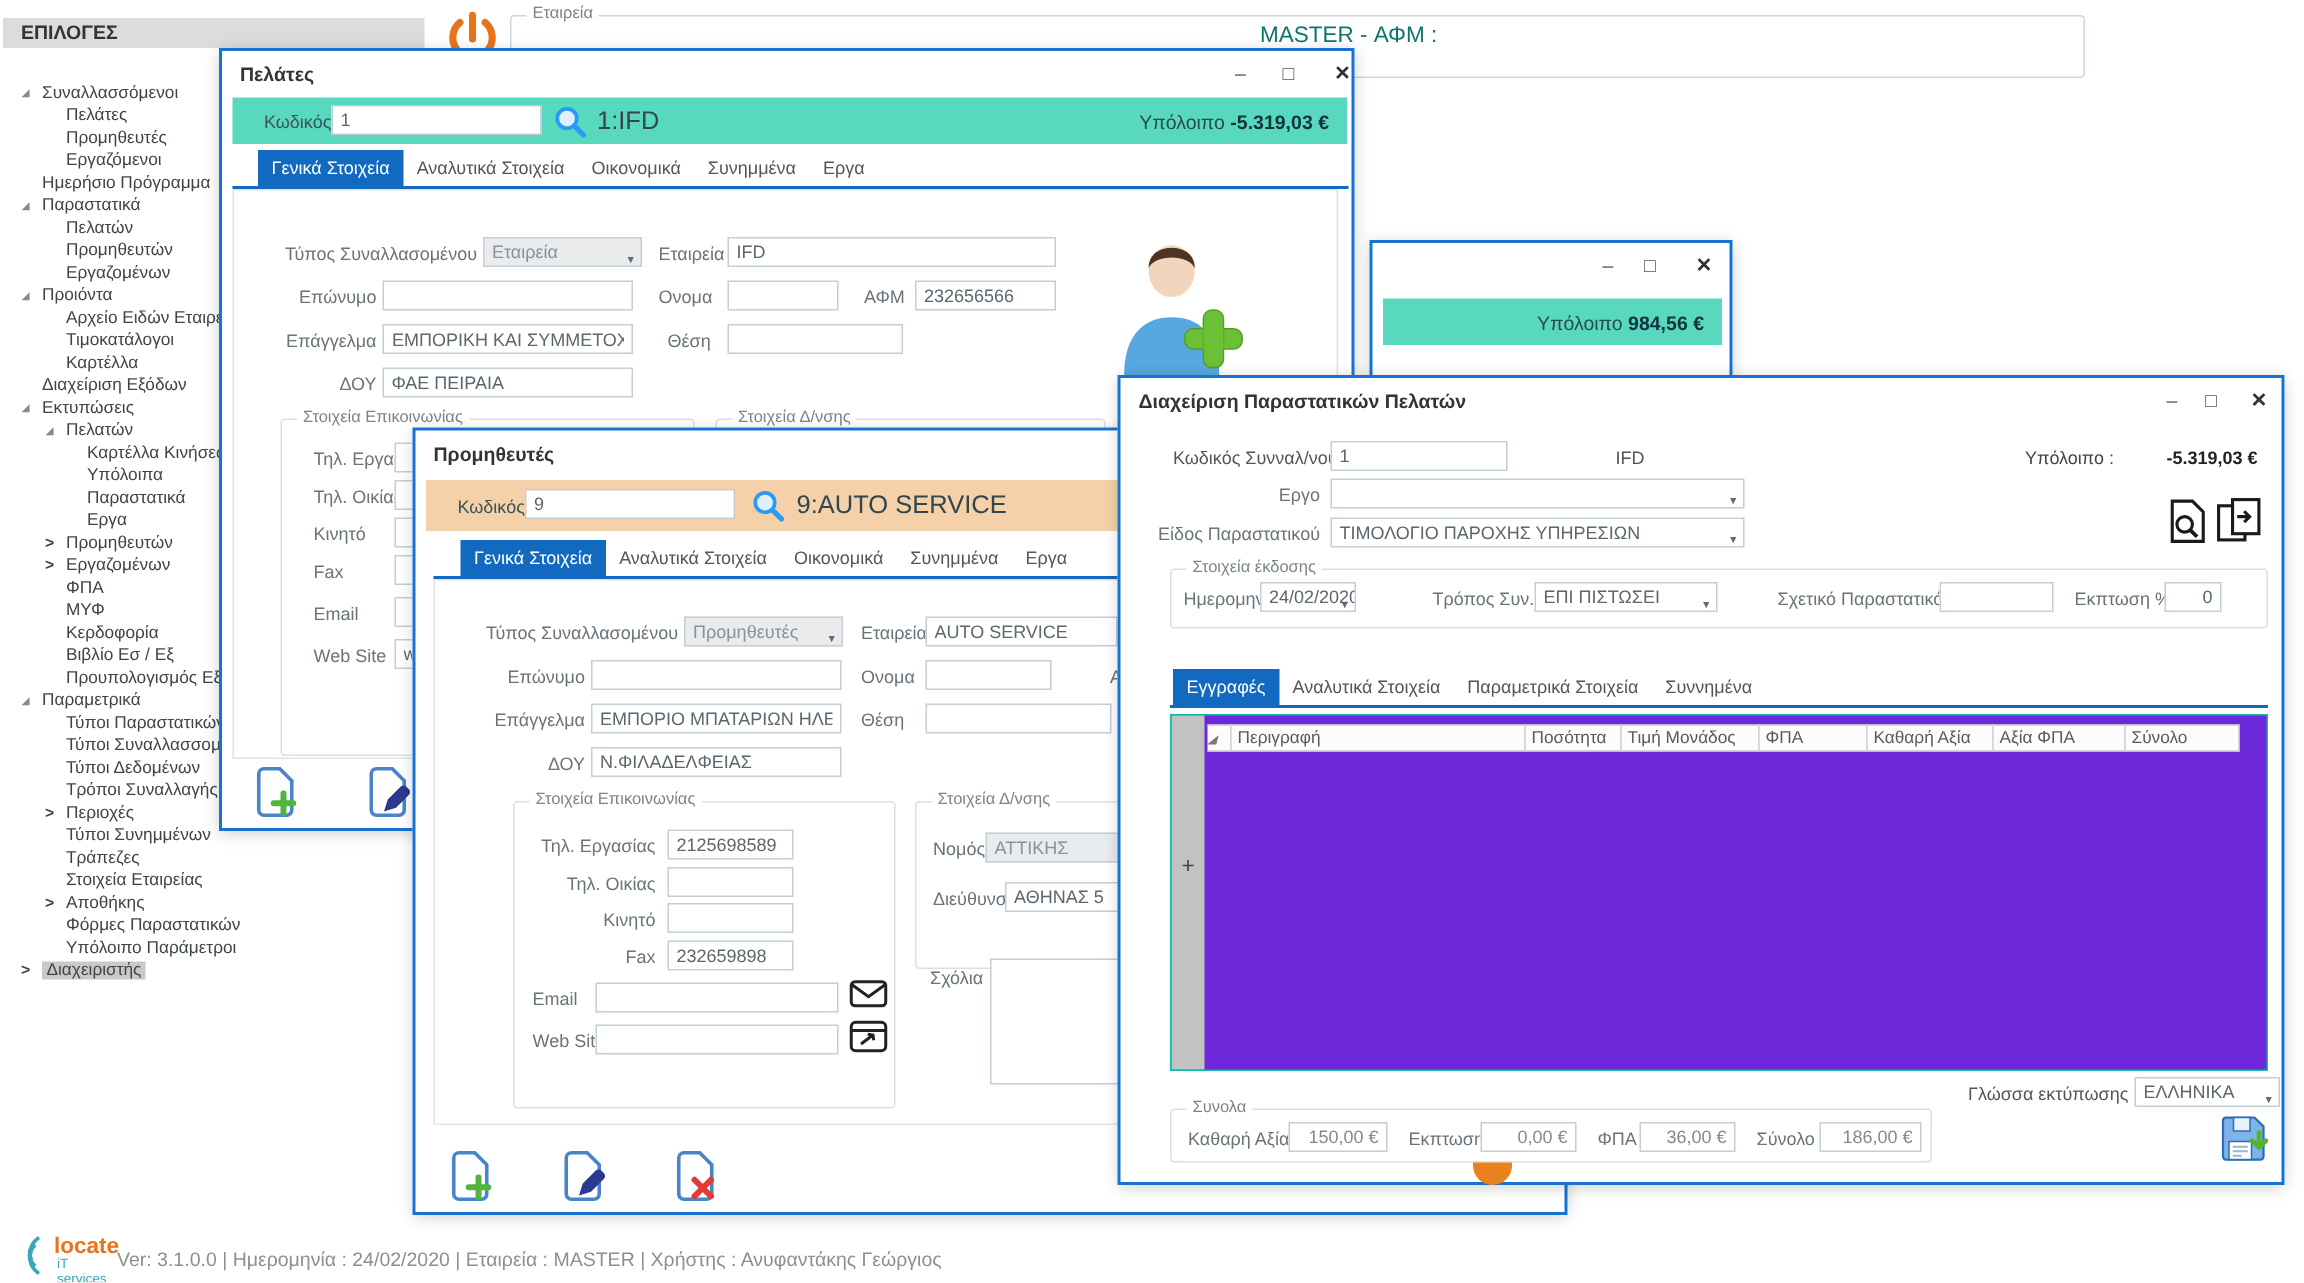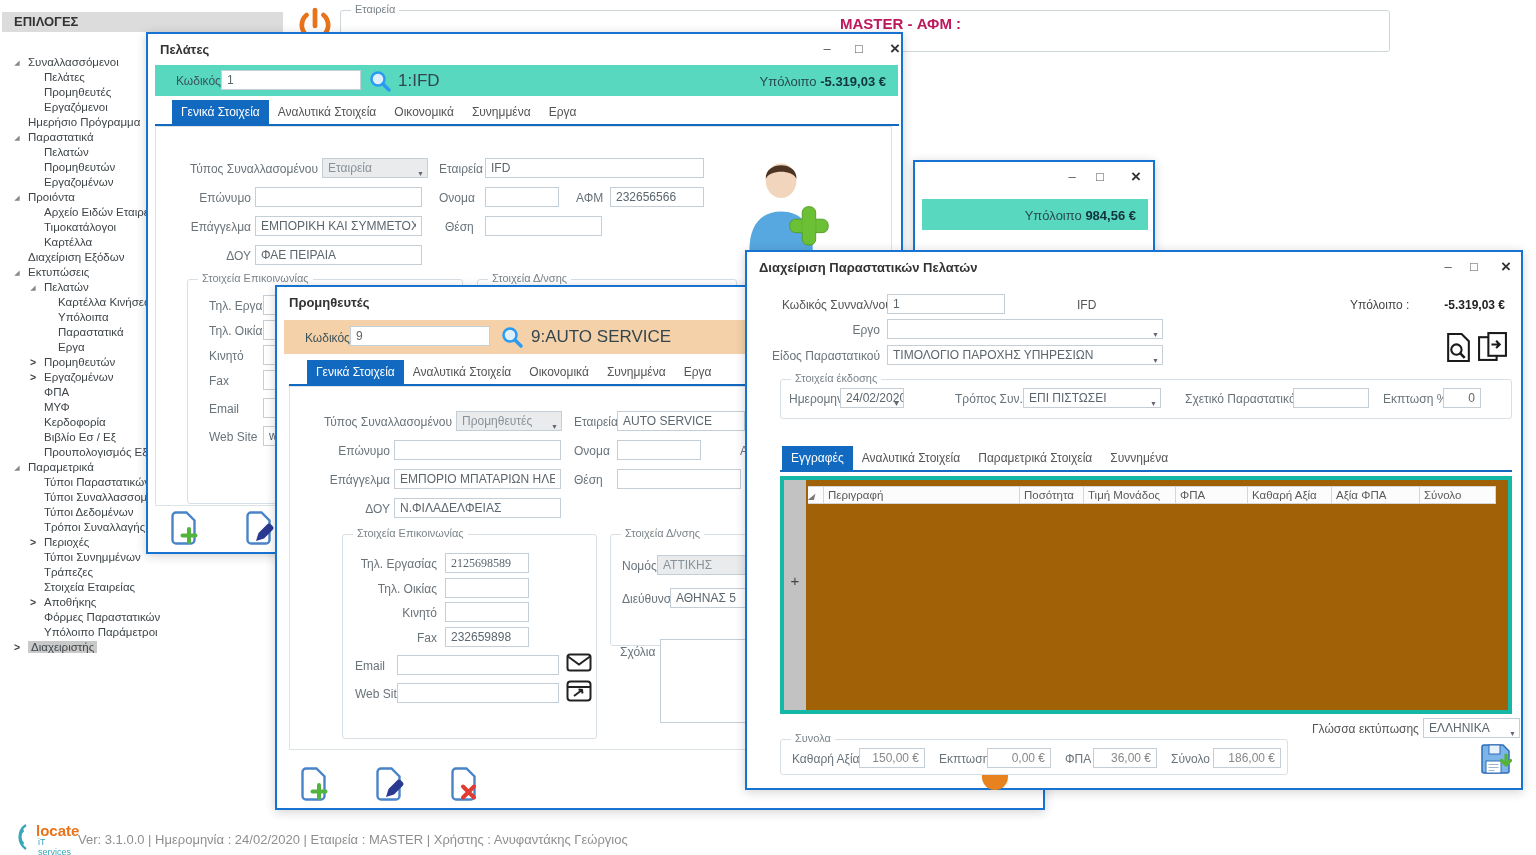--- a/index.html
+++ b/index.html
@@ -36,23 +36,23 @@
 .ti{position:relative;height:15px;line-height:15px;font-size:11.5px;color:#3e4549;cursor:pointer;white-space:nowrap}
 .ti.l0{padding-left:28px}.ti.l1{padding-left:44px}.ti.l2{padding-left:58px}
 .ar{position:absolute;top:0;width:12px;text-align:center;color:#555}
 .l0>.ar{left:11px}.l1>.ar{left:27px}
 .ar.exp::before{content:"◢";font-size:7px;color:#888;vertical-align:2px}
 .ar.col::before{content:">";font-weight:700;font-size:10.5px;color:#444}
 .tl.hl{background:#c9c9c9;padding:0 3px}
 .opthdr{position:absolute;left:2px;top:12px;width:281px;height:20px;background:#dcdcdc;font-size:13px;font-weight:bold;color:#333;line-height:20px;padding-left:12px}
 .cofs{position:absolute;left:340px;top:10px;width:1050px;height:42px;border:1px solid #cfd6da;border-radius:3px}
 .cofs .fsleg{background:#fff}
-.master{position:absolute;left:840px;top:15px;font-size:15px;font-weight:bold;color:#be185d;white-space:nowrap}
+.master{position:absolute;left:840px;top:15px;font-size:15px;font-weight:normal;color:#0f766e;white-space:nowrap}
 .statusinfo{position:absolute;left:78px;top:832px;font-size:13px;color:#8f8f8f;white-space:nowrap}
-.gridwrap{position:absolute;background:#a16207;border:4px solid #14b8a6}
+.gridwrap{position:absolute;background:#6d28d9;border:1px solid #14b8a6}
 .gstrip{position:absolute;left:0;top:0;width:22px;height:100%;background:#c2c2c2}
 .gplus{position:absolute;left:3px;top:92px;width:16px;text-align:center;font-size:15px;color:#444;cursor:pointer}
 .gplus::before{content:"+"}
 .grow{white-space:nowrap;font-size:11.5px}
 .gc{display:inline-block;height:18px;line-height:17px;border-right:1px solid #d6d6d6;border-bottom:1px solid #d6d6d6;background:#fff;vertical-align:top;padding:0 4px;overflow:hidden;color:#5a5a5a}
 .ghead .gc{border-top:1px solid #d6d6d6;background:#fcfcfc}
 .gc.sel{width:16px;padding:0}
 .gc.c1{width:196px}.gc.c2{width:64px}.gc.c3{width:92px}.gc.c4{width:72px}.gc.c5{width:84px}.gc.c6{width:88px}.gc.c7{width:76px}
 .gc.num{text-align:right;color:#444}
 .gc.selcell{background:#b4b4b4;color:#222}
@@ -263,21 +263,21 @@
     <span class="lbl" style="left:297px;top:186px">Θέση</span>
     <input class="inp" style="left: 340px; top: 182px; width: 124px;" value="">
 
     <span class="lbl ra" style="left:25px;top:215px;width:88px">ΔΟΥ</span>
     <input class="inp" style="left: 117px; top: 211px; width: 167px;" value="Ν.ΦΙΛΑΔΕΛΦΕΙΑΣ">
 
     <div class="fsbox" style="left:65px;top:247px;width:255px;height:205px">
       <span class="fsleg">Στοιχεία Επικοινωνίας</span>
     </div>
     <span class="lbl ra" style="left:70px;top:270px;width:90px">Τηλ. Εργασίας</span>
-    <input class="inp" style="left: 168px; top: 266px; width: 84px; font-family: Liberation Serif, serif;" value="2125698589">
+    <input class="inp" style="left: 168px; top: 266px; width: 84px;" value="2125698589">
     <span class="lbl ra" style="left:70px;top:295px;width:90px">Τηλ. Οικίας</span>
     <input class="inp" style="left: 168px; top: 291px; width: 84px;" value="">
     <span class="lbl ra" style="left:70px;top:319px;width:90px">Κινητό</span>
     <input class="inp" style="left: 168px; top: 315px; width: 84px;" value="">
     <span class="lbl ra" style="left:70px;top:344px;width:90px">Fax</span>
     <input class="inp" style="left: 168px; top: 340px; width: 84px;" value="232659898">
     <span class="lbl" style="left:78px;top:372px">Email</span>
     <input class="inp" style="left: 120px; top: 368px; width: 162px;" value="">
     <svg class="iconbtn" style="left:289px;top:366px" width="26" height="19" viewBox="0 0 26 19">
       <rect x="1.5" y="1.5" width="23" height="16" rx="2.5" fill="none" stroke="#222" stroke-width="2"></rect>
@@ -344,21 +344,21 @@
       <rect x="11" y="2" width="17" height="22" fill="#fff" stroke="#1a1a1a" stroke-width="2"></rect>
       <path d="M14 13 h8 m-3.5 -3.5 l3.5 3.5 -3.5 3.5" fill="none" stroke="#1a1a1a" stroke-width="2"></path>
     </svg>
 
     <div class="fsbox" style="left:33px;top:127px;width:732px;height:40px">
       <span class="fsleg">Στοιχεία έκδοσης</span>
     </div>
     <span class="lbl" style="left:42px;top:140px">Ημερομηνία</span>
     <div class="ddv" style="left:93px;top:136px;width:64px"><span>24/02/2020</span><span class="caret"></span></div>
     <span class="lbl" style="left:208px;top:140px">Τρόπος Συν.</span>
-    <div class="ddv" style="left:276px;top:136px;width:138px"><span>ΕΠΙ ΠΙΣΤΩΣΕΙ</span><span class="caret"></span></div>
+    <div class="ddv" style="left:276px;top:136px;width:122px"><span>ΕΠΙ ΠΙΣΤΩΣΕΙ</span><span class="caret"></span></div>
     <span class="lbl" style="left:438px;top:140px">Σχετικό Παραστατικό</span>
     <input class="inp" style="left: 546px; top: 136px; width: 76px;" value="">
     <span class="lbl" style="left:636px;top:140px">Εκπτωση %</span>
     <input class="inp" style="left: 696px; top: 136px; width: 38px; text-align: right;" value="0">
 
     <div class="tabs" style="left:33px;top:194px;width:732px;padding-left:2px">
       <span class="tab on">Εγγραφές</span><span class="tab">Αναλυτικά Στοιχεία</span><span class="tab">Παραμετρικά Στοιχεία</span><span class="tab">Συννημένα</span>
     </div>
 
     <div class="gridwrap" style="left:33px;top:224px;width:732px;height:238px">

